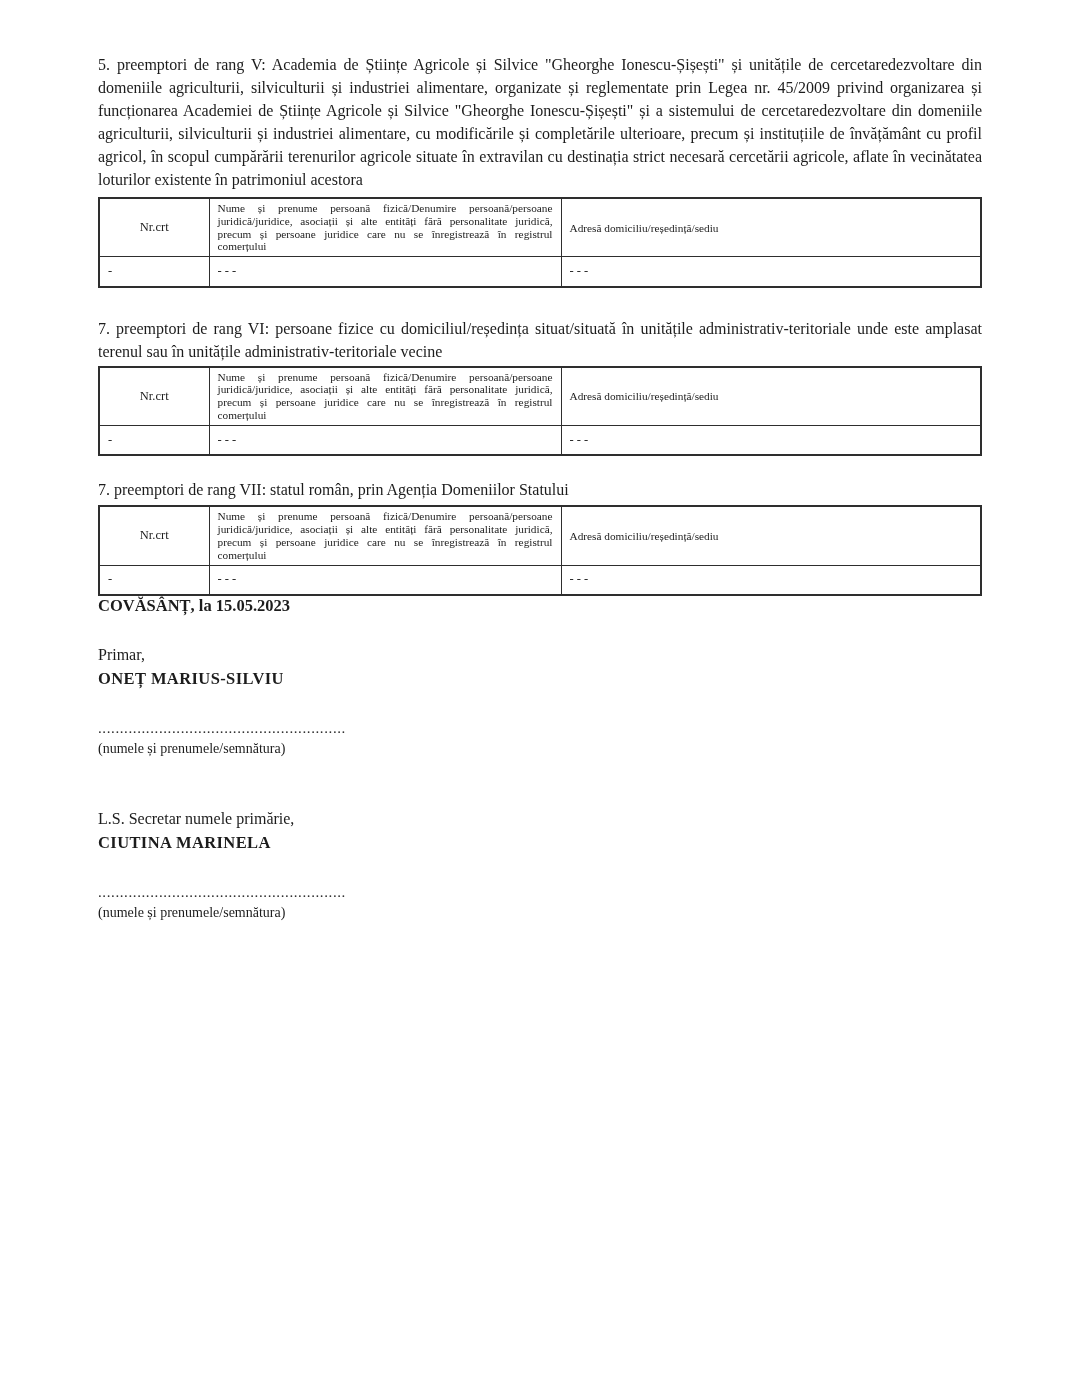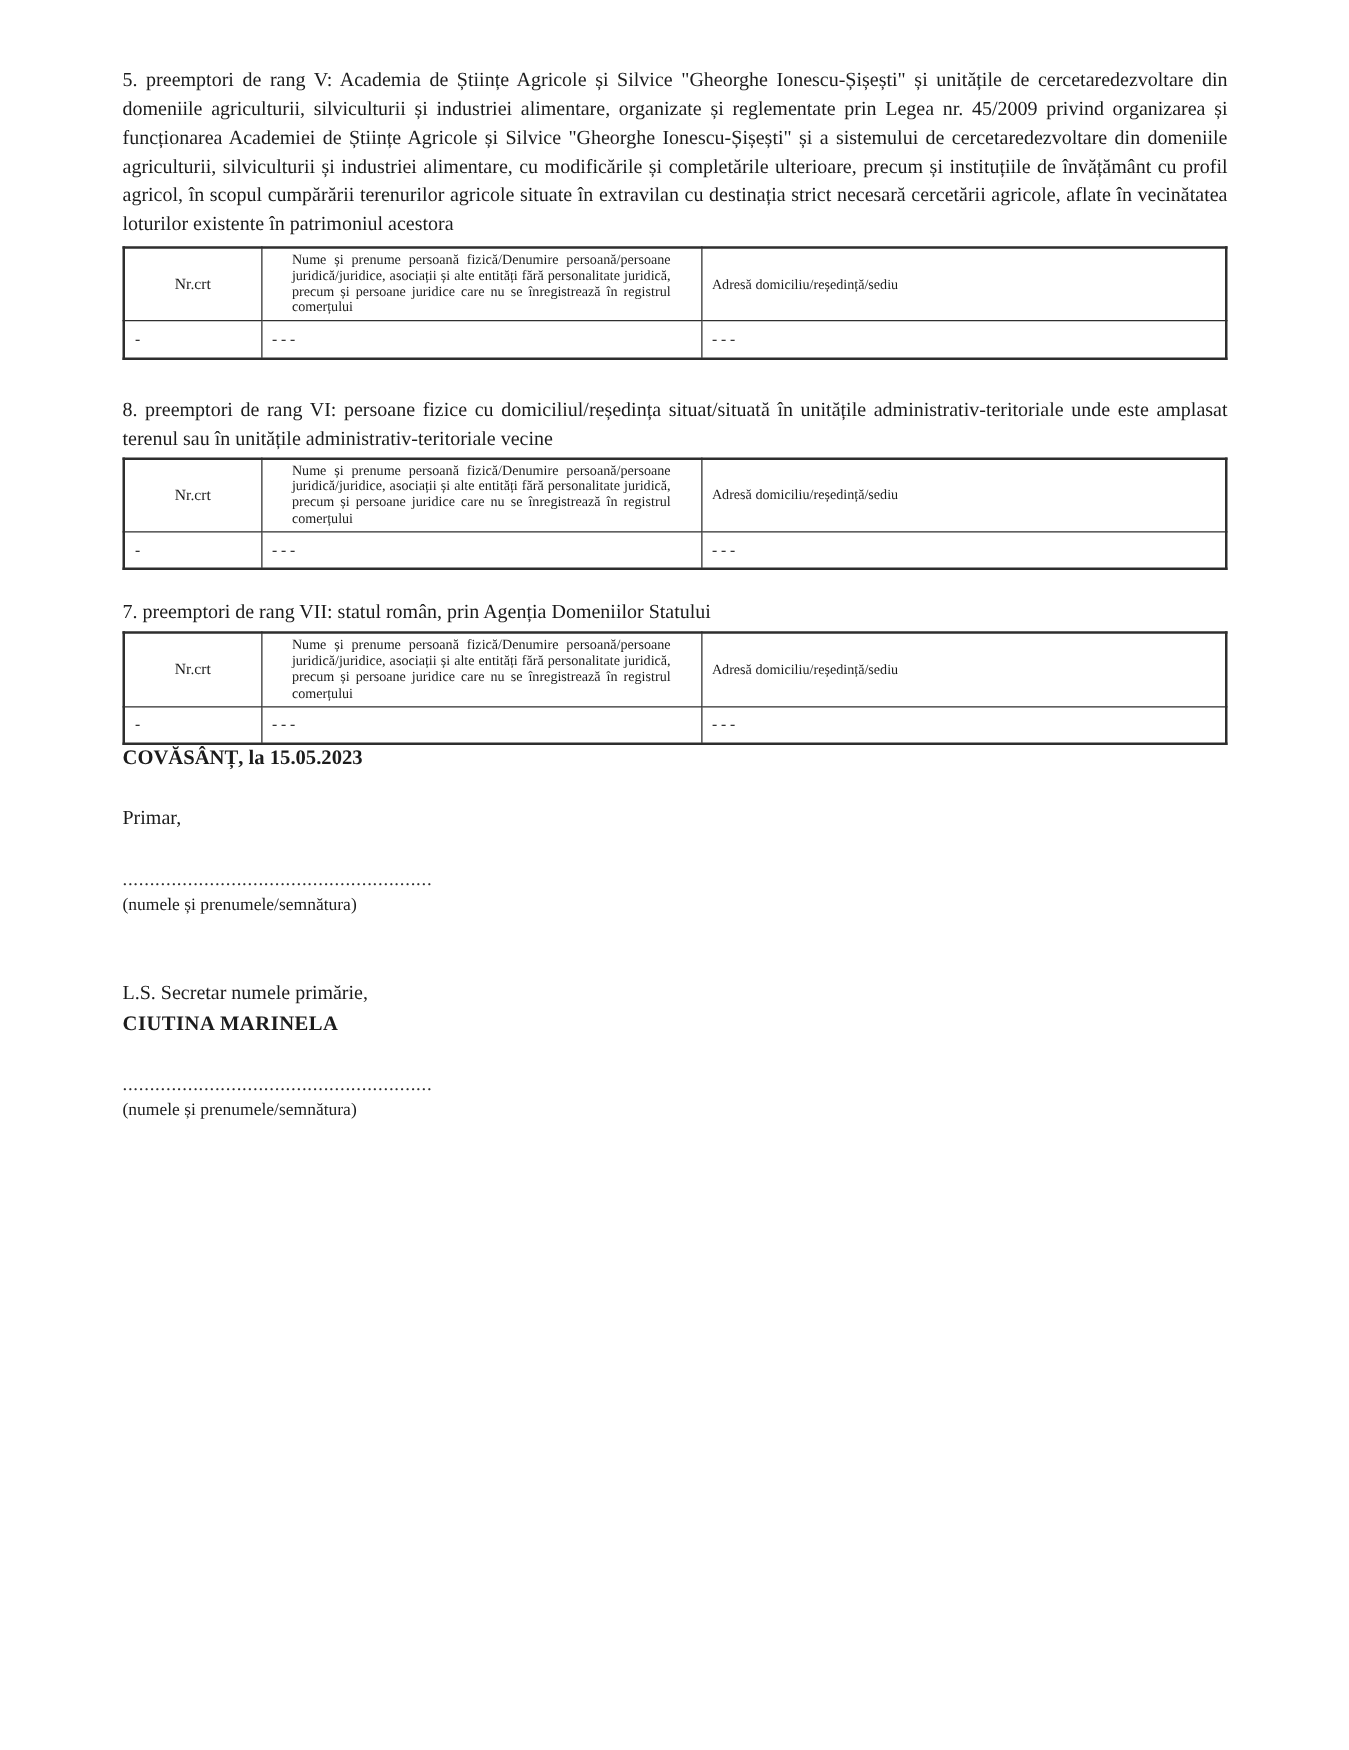--- a/index.html
+++ b/index.html
@@ -34,21 +34,21 @@
   }
   col.w1 { width: 110px; }
   col.w2 { width: 352px; }
   col.w3 { width: auto; }
   th.c1 {
     font-size: 12.5px; text-align: center;
     padding: 2px 8px; vertical-align: middle; height: 42px;
   }
   th.c2 {
     font-size: 11.3px; line-height: 12.8px;
-    text-align: justify; padding: 3px 24px; vertical-align: top;
+    text-align: justify; padding: 3px 8px; vertical-align: top;
   }
   th.c3 {
     font-size: 11.3px; text-align: left;
     padding: 2px 8px; vertical-align: middle; border-radius: 25px;
   }
   .ptable td {
     font-size: 12.5px; height: 30px;
     padding: 2px 8px; vertical-align: middle;
   }
   .sec-rank6 .para { margin-top: 29px; }
@@ -95,21 +95,21 @@
         <tr>
           <td>-</td>
           <td>- - -</td>
           <td>- - -</td>
         </tr>
       </tbody>
     </table>
   </section>
 
   <section class="sec-rank6">
-    <p class="para">8. preemptori de rang VI: persoane fizice cu domiciliul/reședința situat/situată în unitățile administrativ-teritoriale unde este amplasat terenul sau în unitățile administrativ-teritoriale vecine</p>
+    <p class="para">7. preemptori de rang VI: persoane fizice cu domiciliul/reședința situat/situată în unitățile administrativ-teritoriale unde este amplasat terenul sau în unitățile administrativ-teritoriale vecine</p>
     <table class="ptable">
       <colgroup>
           <col class="w1">
           <col class="w2">
           <col class="w3">
         </colgroup>
       <thead>
         <tr>
           <th class="c1">Nr.crt</th>
           <th class="c2">Nume și prenume persoană fizică/Denumire persoană/persoane juridică/juridice, asociații și alte entități fără personalitate juridică, precum și persoane juridice care nu se înregistrează în registrul comerțului</th>
@@ -149,20 +149,21 @@
         </tr>
       </tbody>
     </table>
   </section>
 
   <div class="doc-footer">
     <p class="place-date">COVĂSÂNȚ, la 15.05.2023</p>
 
     <div class="sig-block-1">
       <p class="sig-role">Primar,</p>
+      <p class="sig-name">ONEȚ MARIUS-SILVIU</p>
       <p class="sig-line">.........................................................</p>
       <p class="sig-caption">(numele și prenumele/semnătura)</p>
     </div>
 
     <div class="sig-block-2">
       <p class="sig-role">L.S. Secretar numele primărie,</p>
       <p class="sig-name">CIUTINA MARINELA</p>
       <p class="sig-line">.........................................................</p>
       <p class="sig-caption">(numele și prenumele/semnătura)</p>
     </div>

